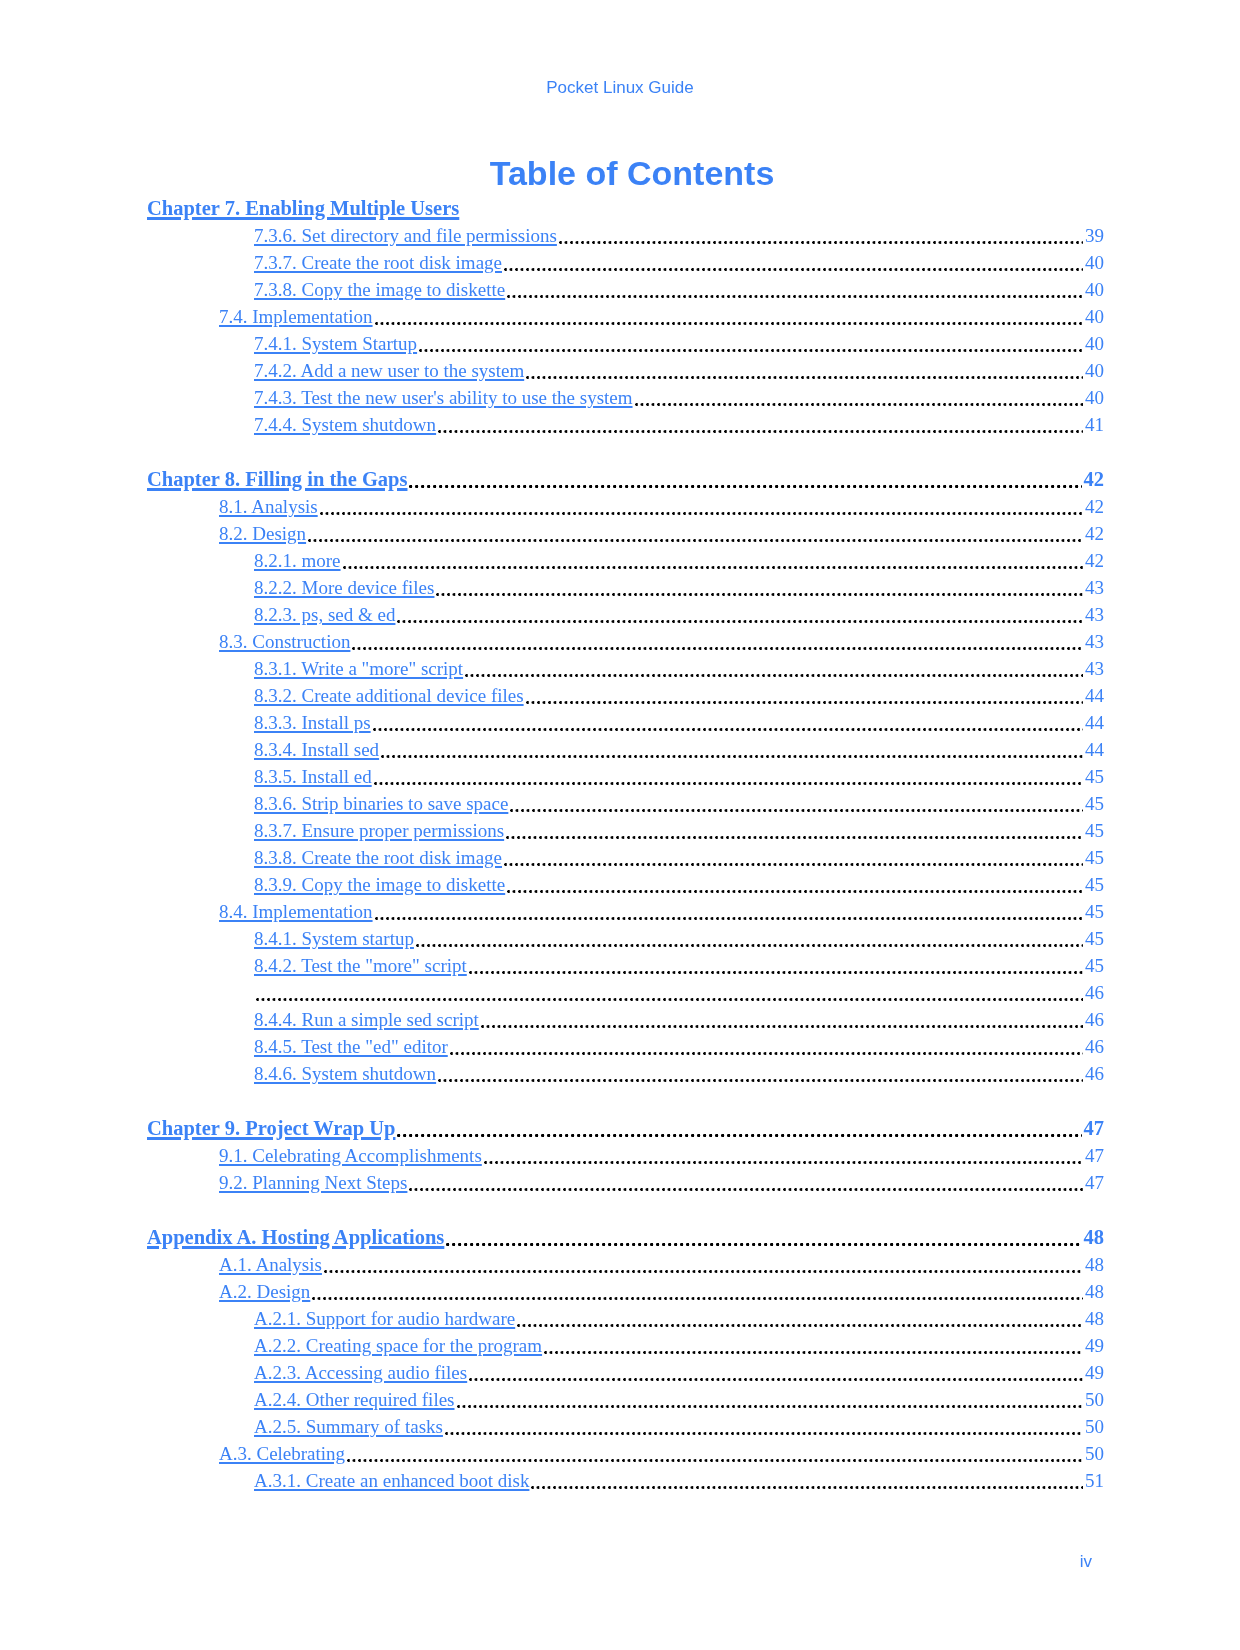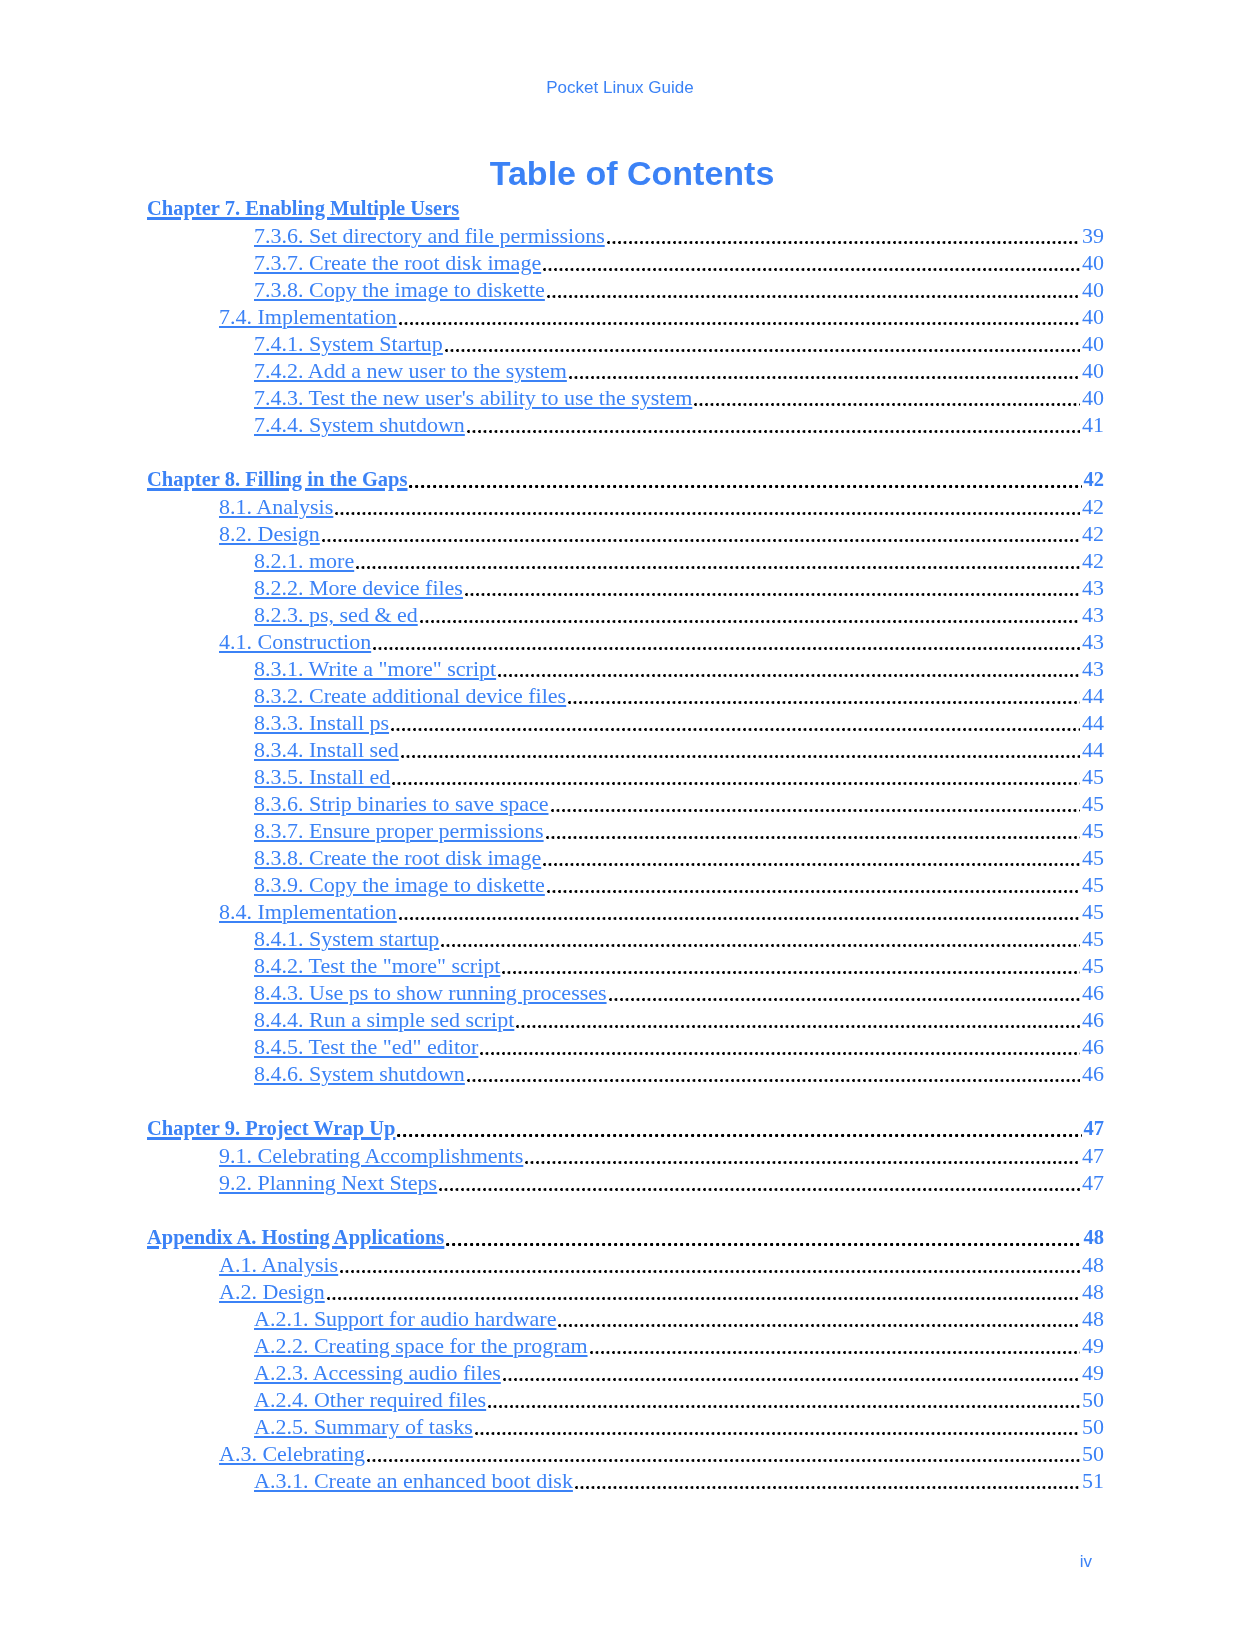--- a/index.html
+++ b/index.html
@@ -44,21 +44,21 @@
     left: 147px;
     width: 957px;
   }
   .toc-section { margin-top: 28px; }
   .toc-section:first-child { margin-top: 0; }
 
   .toc-row {
     display: flex;
     flex-direction: row;
     align-items: stretch;
-    font-size: 22px;
+    font-size: 19px;
     line-height: 27px;
     height: 27px;
     white-space: nowrap;
   }
   .toc-row.heading {
     font-size: 20.5px;
     font-weight: bold;
   }
   .toc-row.indent-1 { padding-left: 72px; }
   .toc-row.indent-2 { padding-left: 107px; }
@@ -178,21 +178,21 @@
           <span class="toc-label">8.2.2. More device files</span>
           <span class="toc-leader"></span>
           <span class="toc-page">43</span>
         </div>
         <div class="toc-row indent-2">
           <span class="toc-label">8.2.3. ps, sed &amp; ed</span>
           <span class="toc-leader"></span>
           <span class="toc-page">43</span>
         </div>
         <div class="toc-row indent-1">
-          <span class="toc-label">4.1. Construction</span>
+          <span class="toc-label">8.3. Construction</span>
           <span class="toc-leader"></span>
           <span class="toc-page">43</span>
         </div>
         <div class="toc-row indent-2">
           <span class="toc-label">8.3.1. Write a "more" script</span>
           <span class="toc-leader"></span>
           <span class="toc-page">43</span>
         </div>
         <div class="toc-row indent-2">
           <span class="toc-label">8.3.2. Create additional device files</span>
@@ -243,21 +243,20 @@
           <span class="toc-label">8.4.1. System startup</span>
           <span class="toc-leader"></span>
           <span class="toc-page">45</span>
         </div>
         <div class="toc-row indent-2">
           <span class="toc-label">8.4.2. Test the "more" script</span>
           <span class="toc-leader"></span>
           <span class="toc-page">45</span>
         </div>
         <div class="toc-row indent-2">
-          <span class="toc-label">8.4.3. Use ps to show running processes</span>
           <span class="toc-leader"></span>
           <span class="toc-page">46</span>
         </div>
         <div class="toc-row indent-2">
           <span class="toc-label">8.4.4. Run a simple sed script</span>
           <span class="toc-leader"></span>
           <span class="toc-page">46</span>
         </div>
         <div class="toc-row indent-2">
           <span class="toc-label">8.4.5. Test the "ed" editor</span>

